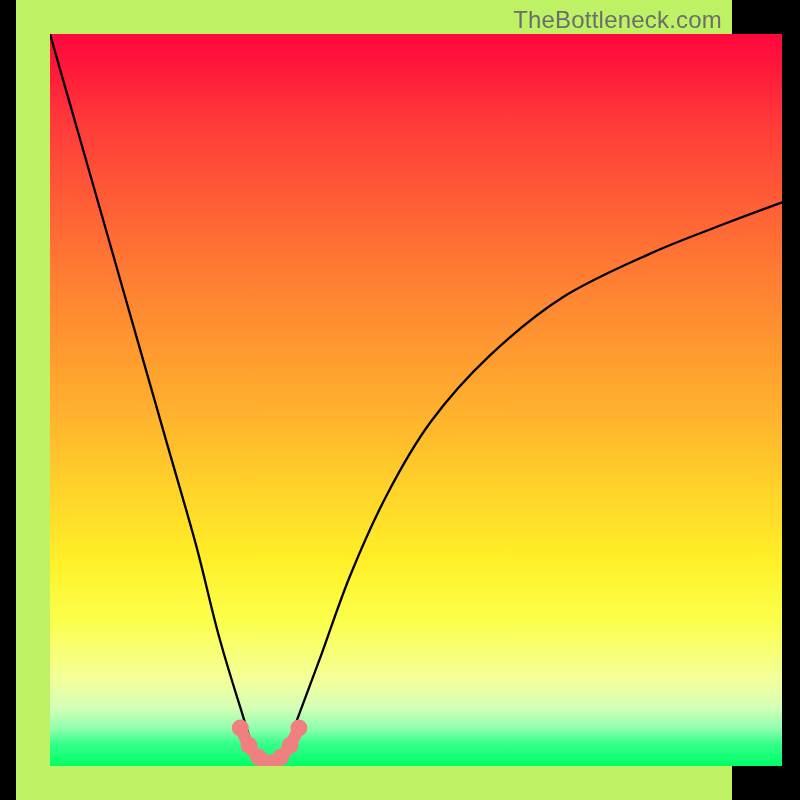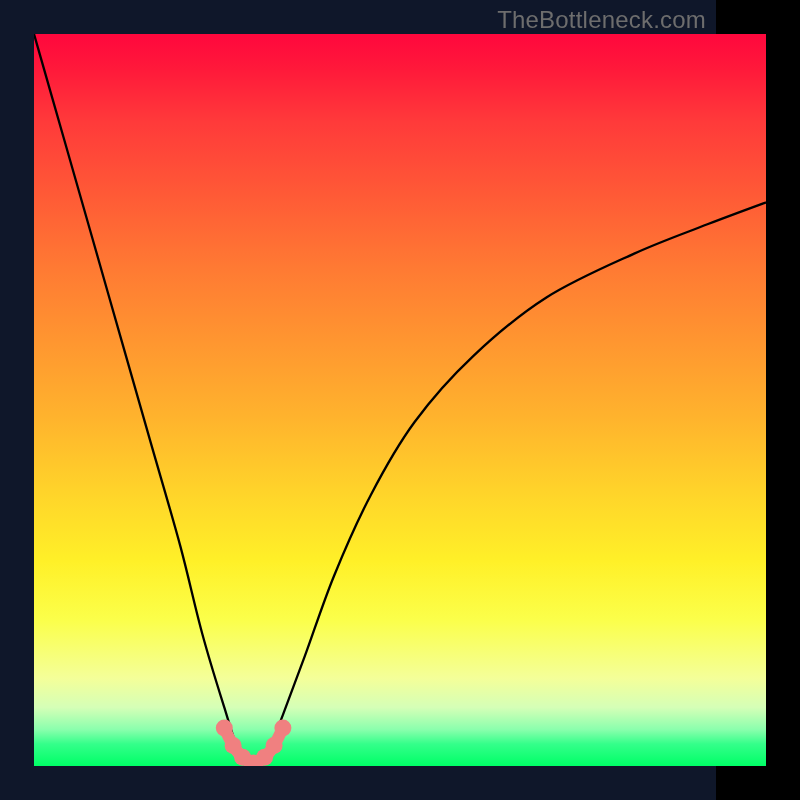--- a/index.html
+++ b/index.html
@@ -6,25 +6,25 @@
     margin: 0;
     padding: 0;
     width: 800px;
     height: 800px;
     background: #000;
     overflow: hidden;
     font-family: Arial, Helvetica, sans-serif;
   }
   .frame {
     position: absolute;
-    left: 0;
+    left: 16px;
     top: 0;
     width: 716px;
     height: 800px;
-    background: #0f172a;
+    background: #bef264;
   }
   .plot {
     position: absolute;
     left: 34px;
     top: 34px;
     width: 732px;
     height: 732px;
     background: linear-gradient(to bottom,
       #ff073d 0%,
       #ff1a3a 5%,

